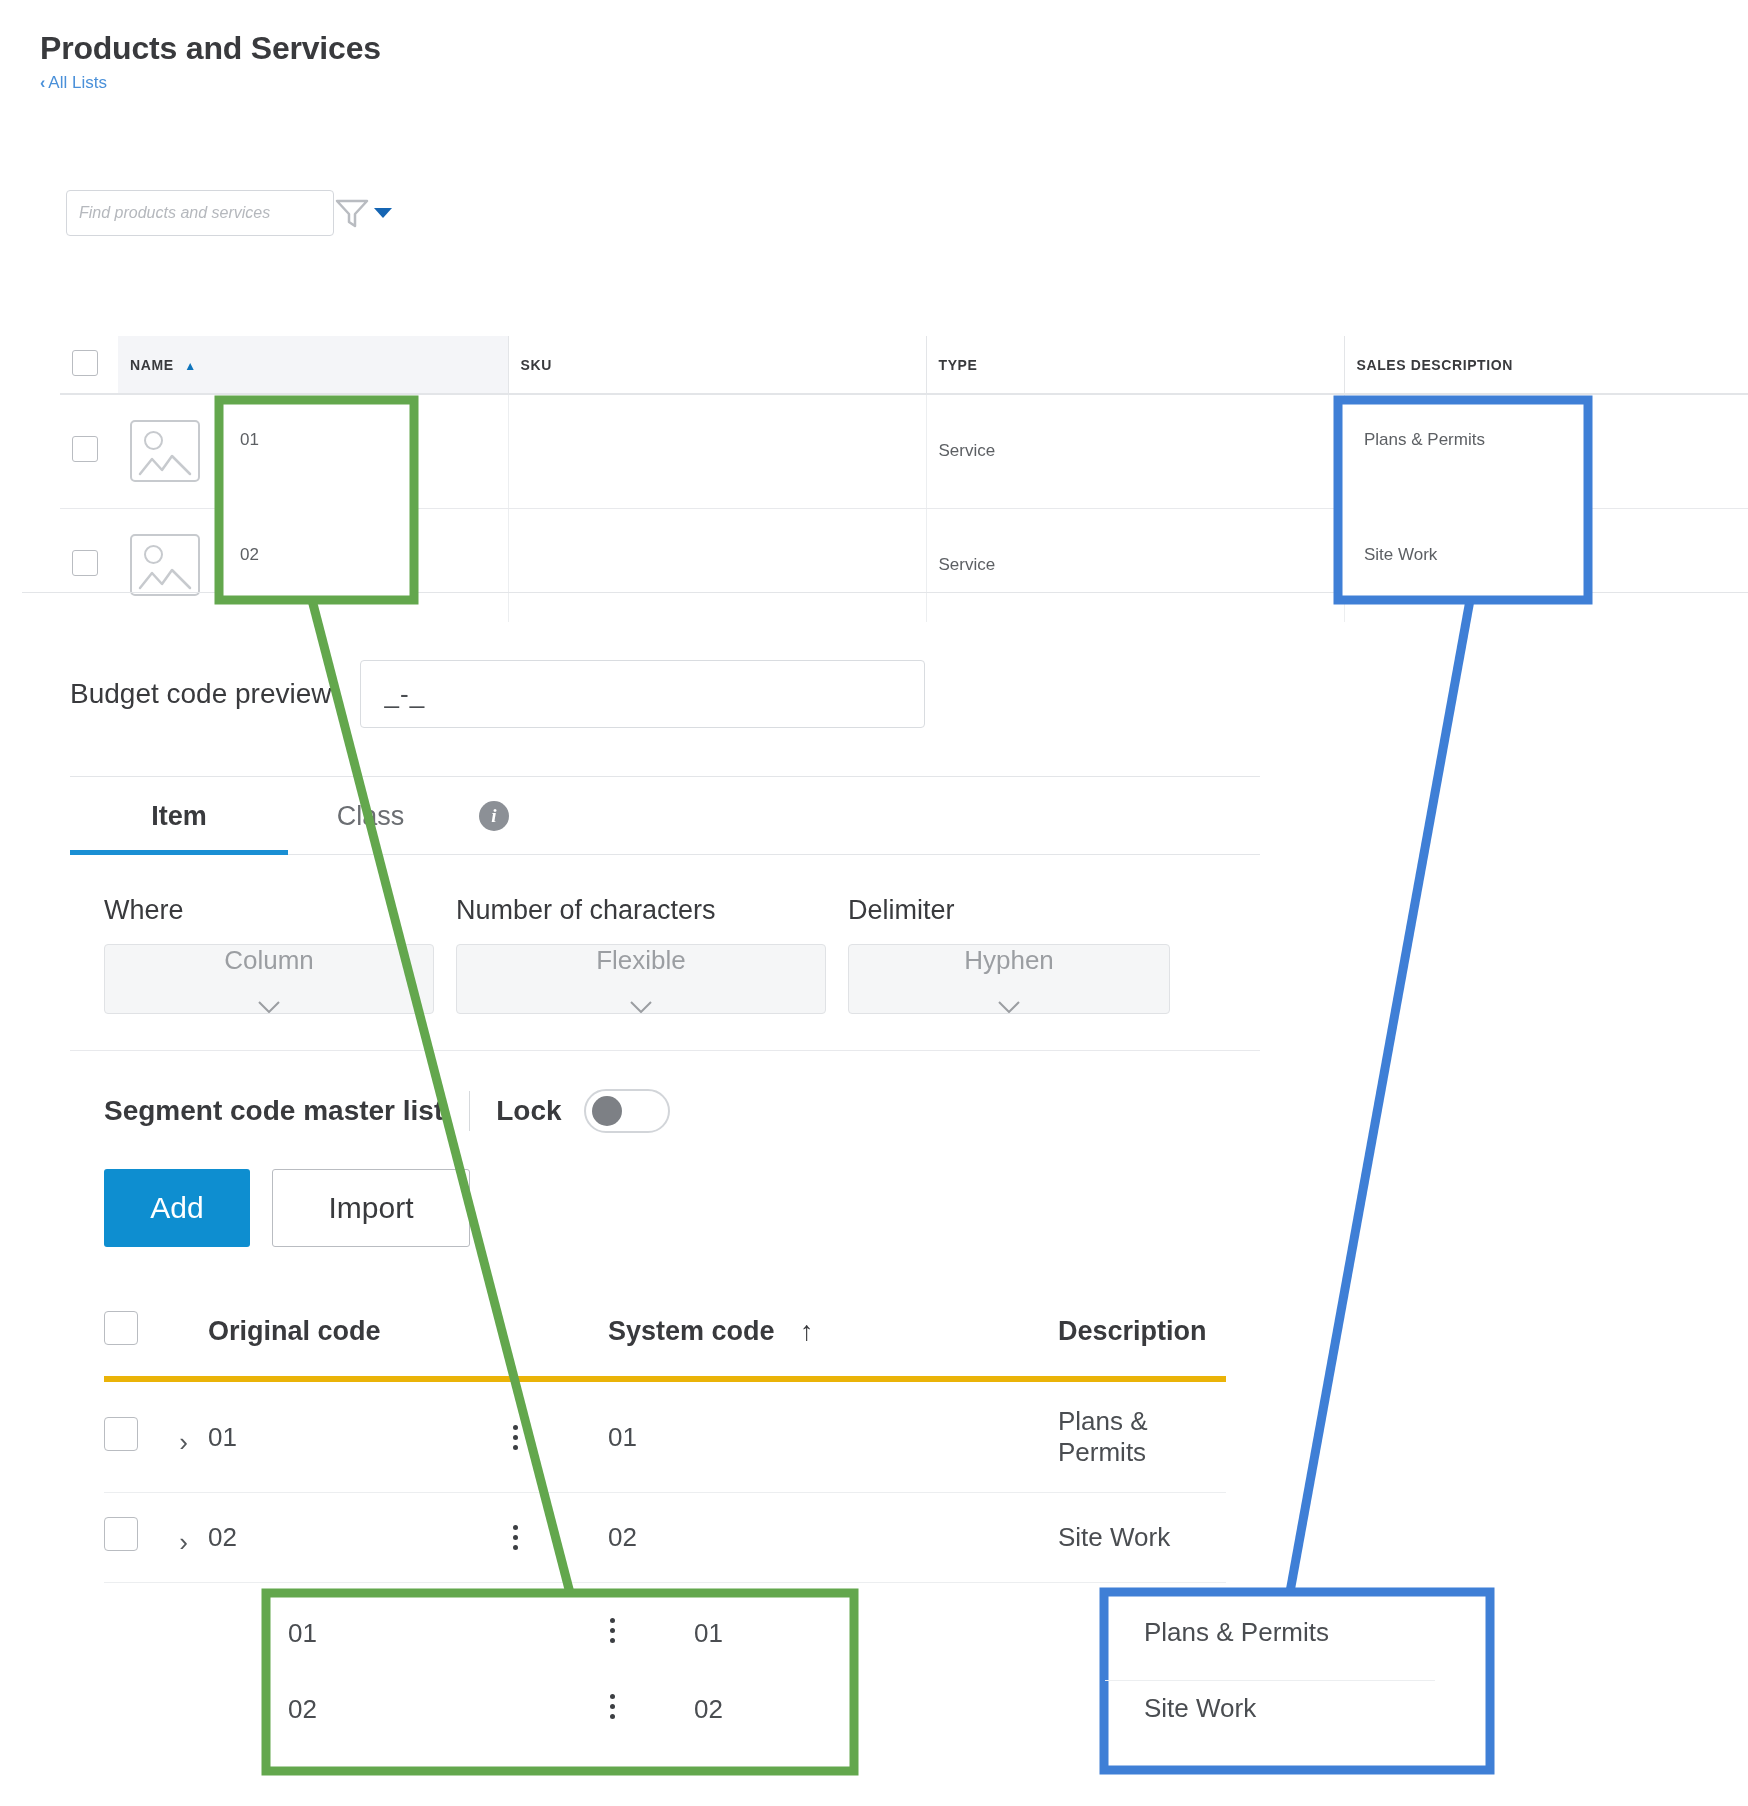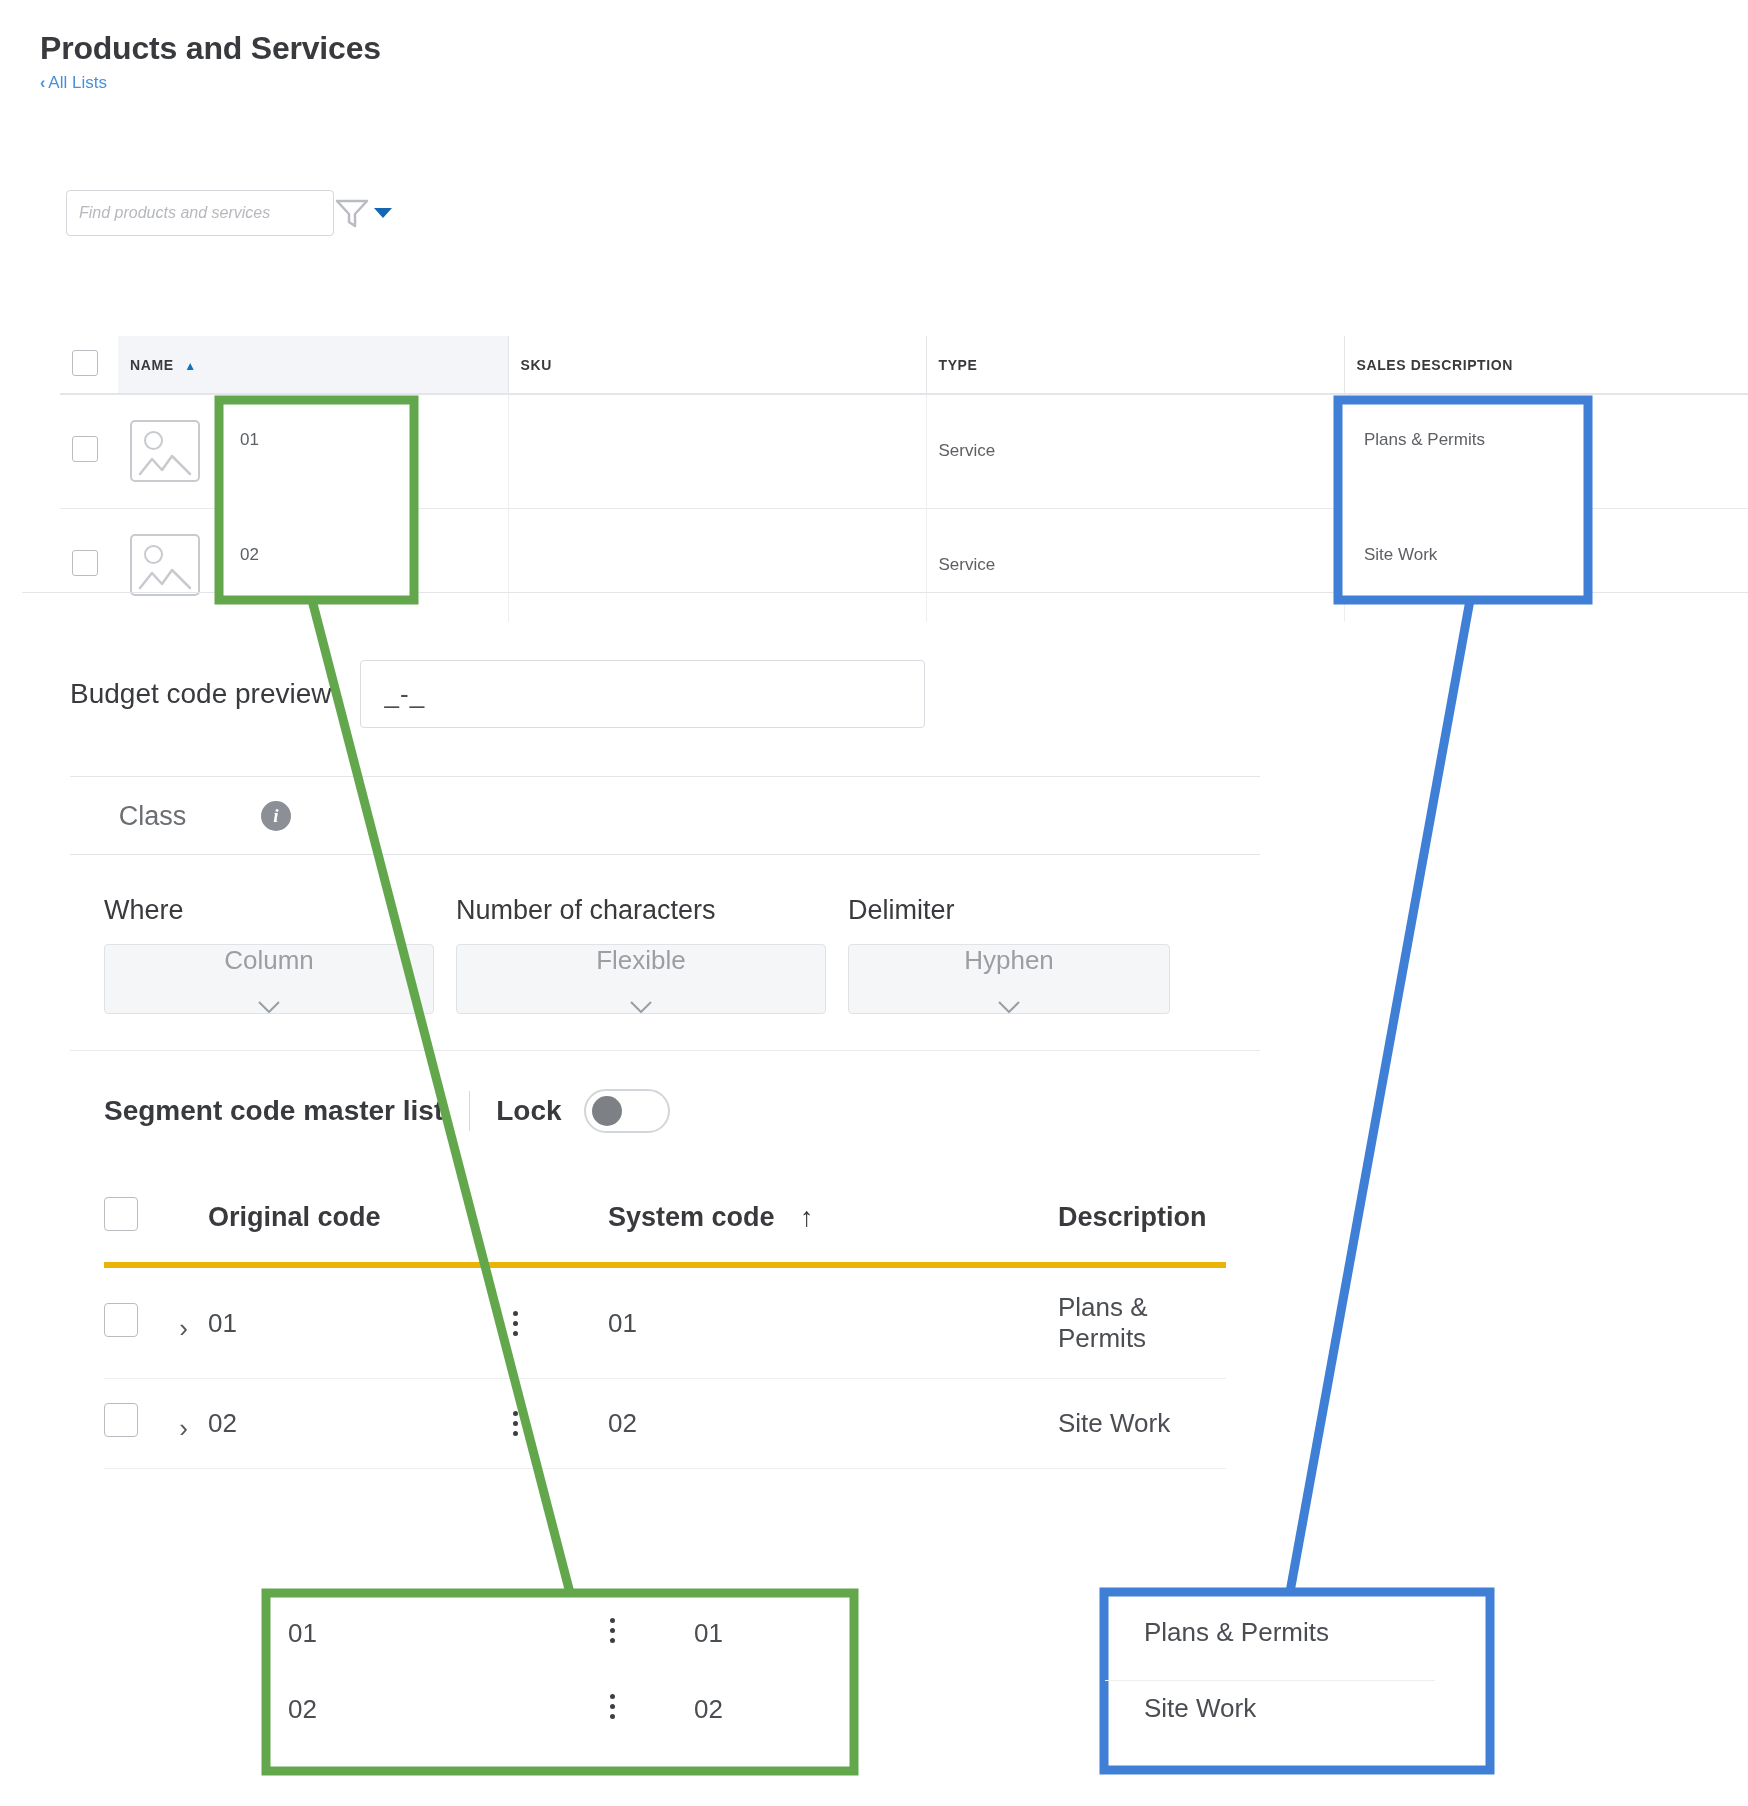--- a/index.html
+++ b/index.html
@@ -293,20 +293,21 @@
 
 <div id="lower-panel">
 
   <div id="budget-row">
     <div id="budget-label">Budget code preview</div>
     <div id="budget-value-box">_-_</div>
   </div>
 
   <div id="tabs-wrap">
     <div id="tabs">
+      <div class="tab active" id="tab-item">Item</div>
       <div class="tab" id="tab-class">Class</div>
       <div id="info-icon">i</div>
     </div>
   </div>
 
   <div id="selects-block">
     <div id="selects-labels">
       <div class="sel-label" style="width:352px">Where</div>
       <div class="sel-label" style="width:392px">Number of characters</div>
       <div class="sel-label">Delimiter</div>
@@ -335,20 +336,24 @@
 
   <div id="master-row">
     <div id="master-title">Segment code master list</div>
     <div id="master-sep"></div>
     <div id="lock-label">Lock</div>
     <div id="lock-toggle">
       <span class="knob"></span>
     </div>
   </div>
 
+  <div id="action-buttons">
+    <button id="btn-add">Add</button>
+    <button id="btn-import">Import</button>
+  </div>
 
   <div id="bottom-table">
     <table>
       <thead>
         <tr>
           <th class="bc-check">
             <span class="chk-lg"></span>
           </th>
           <th class="bc-orig">Original code</th>
           <th class="bc-sys">

